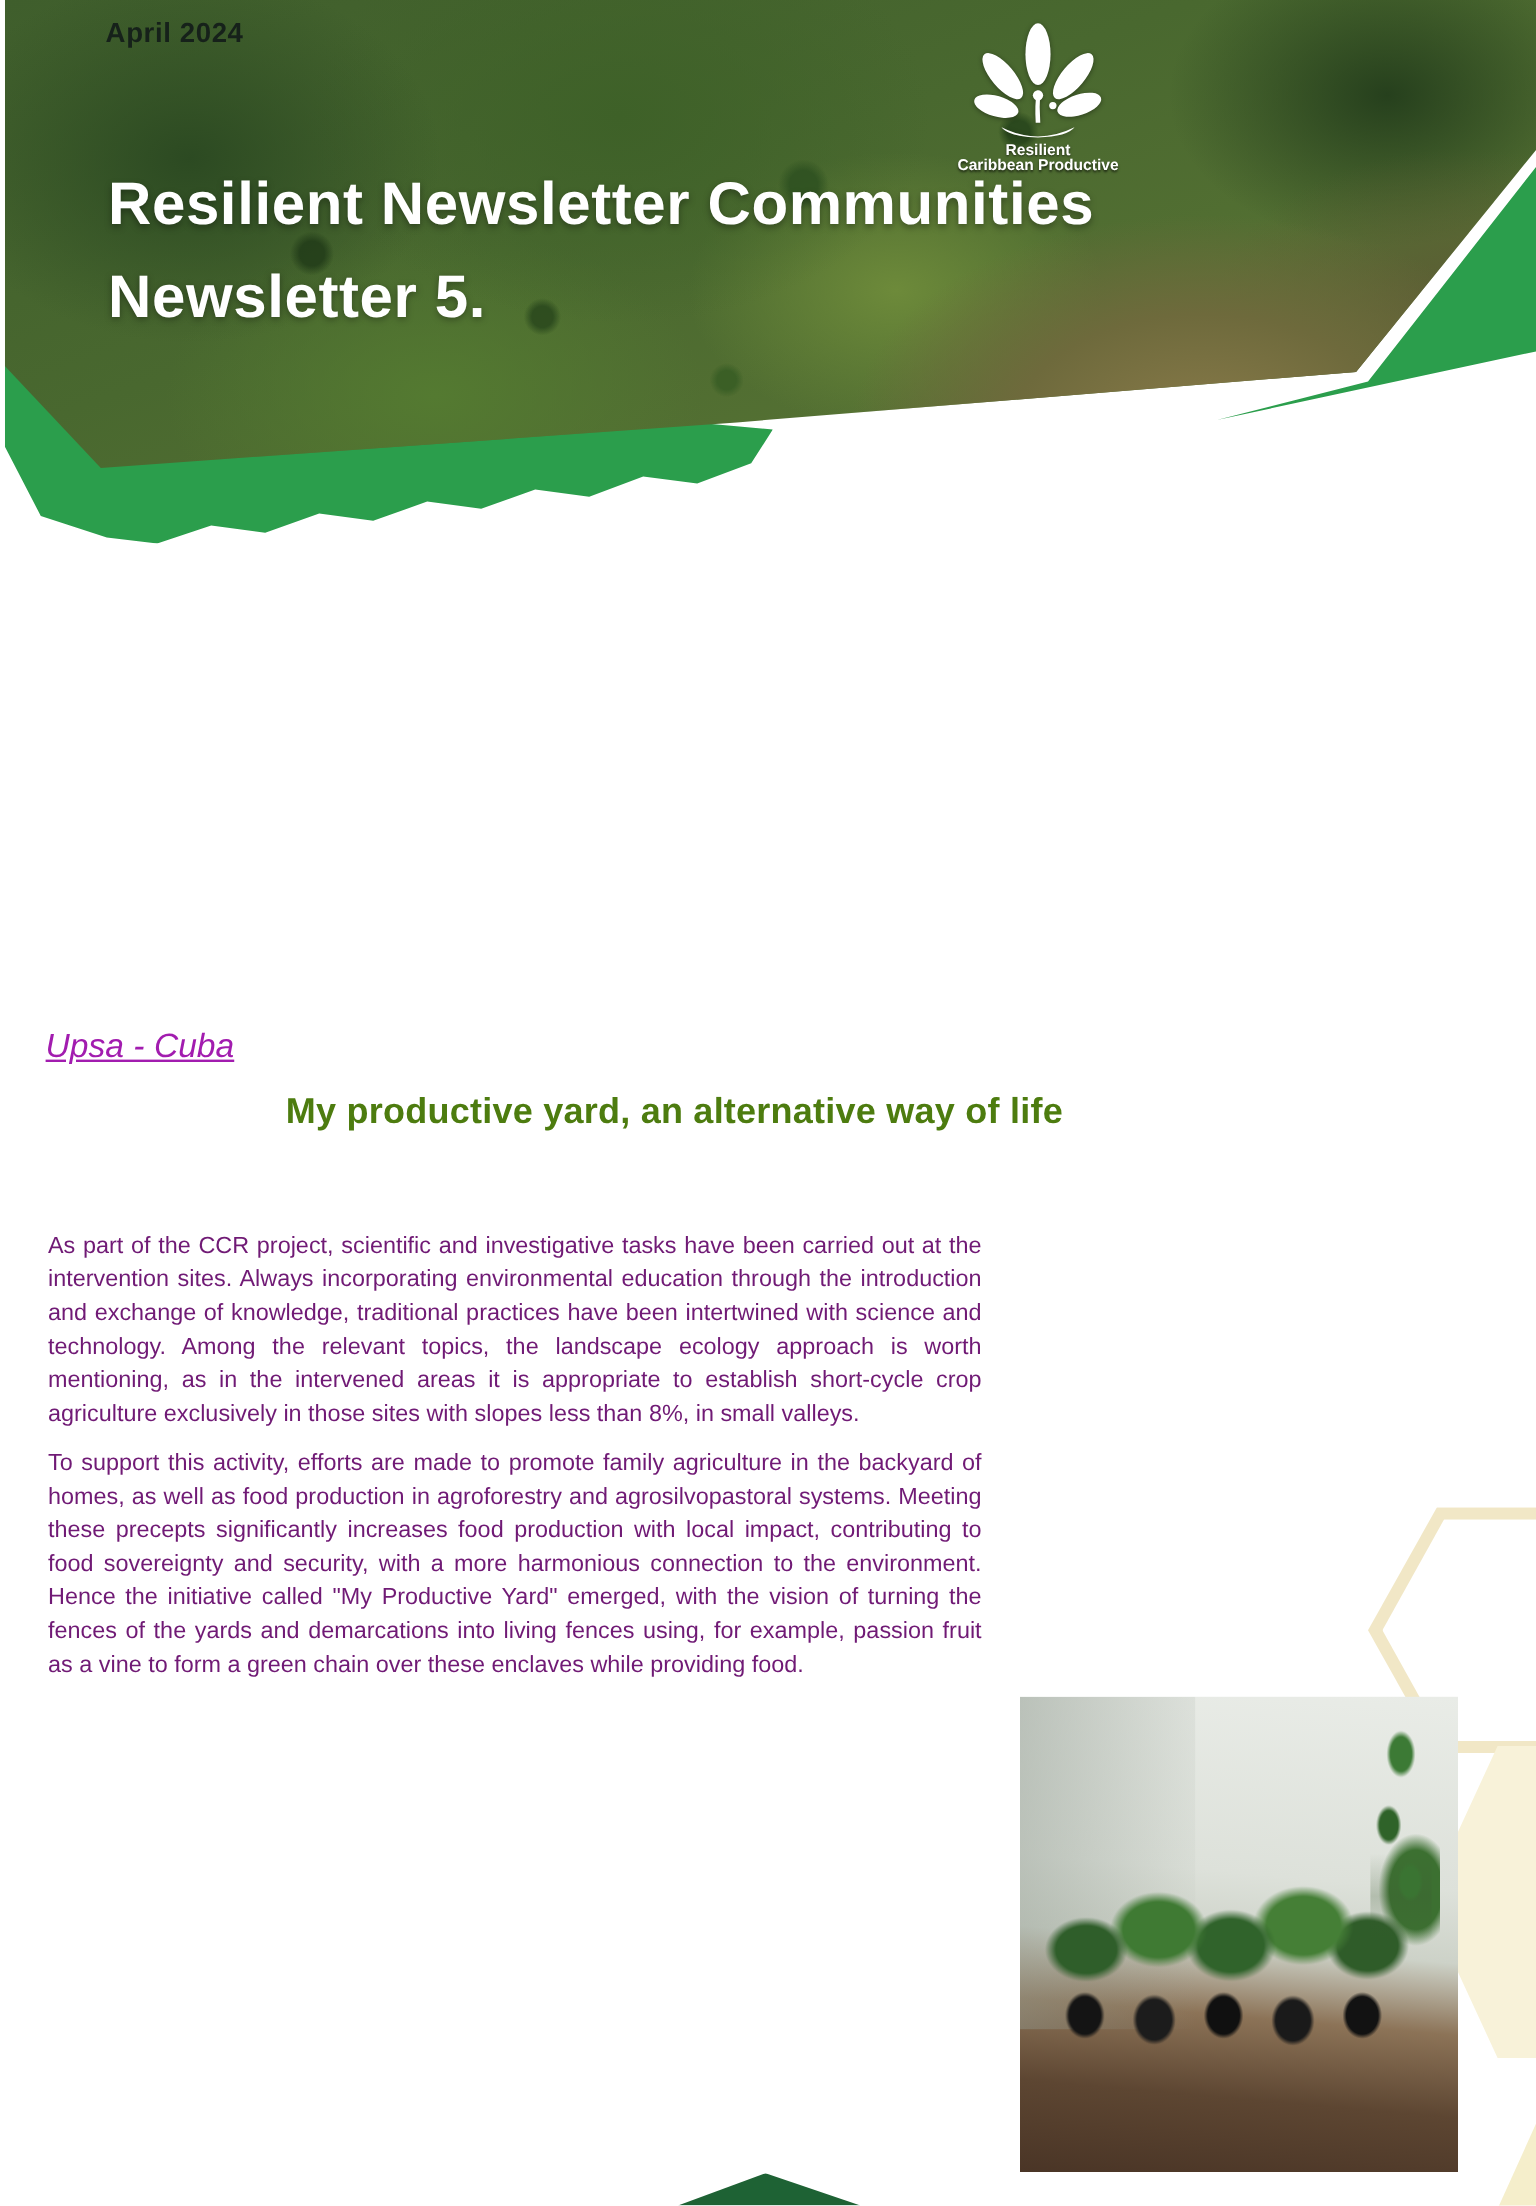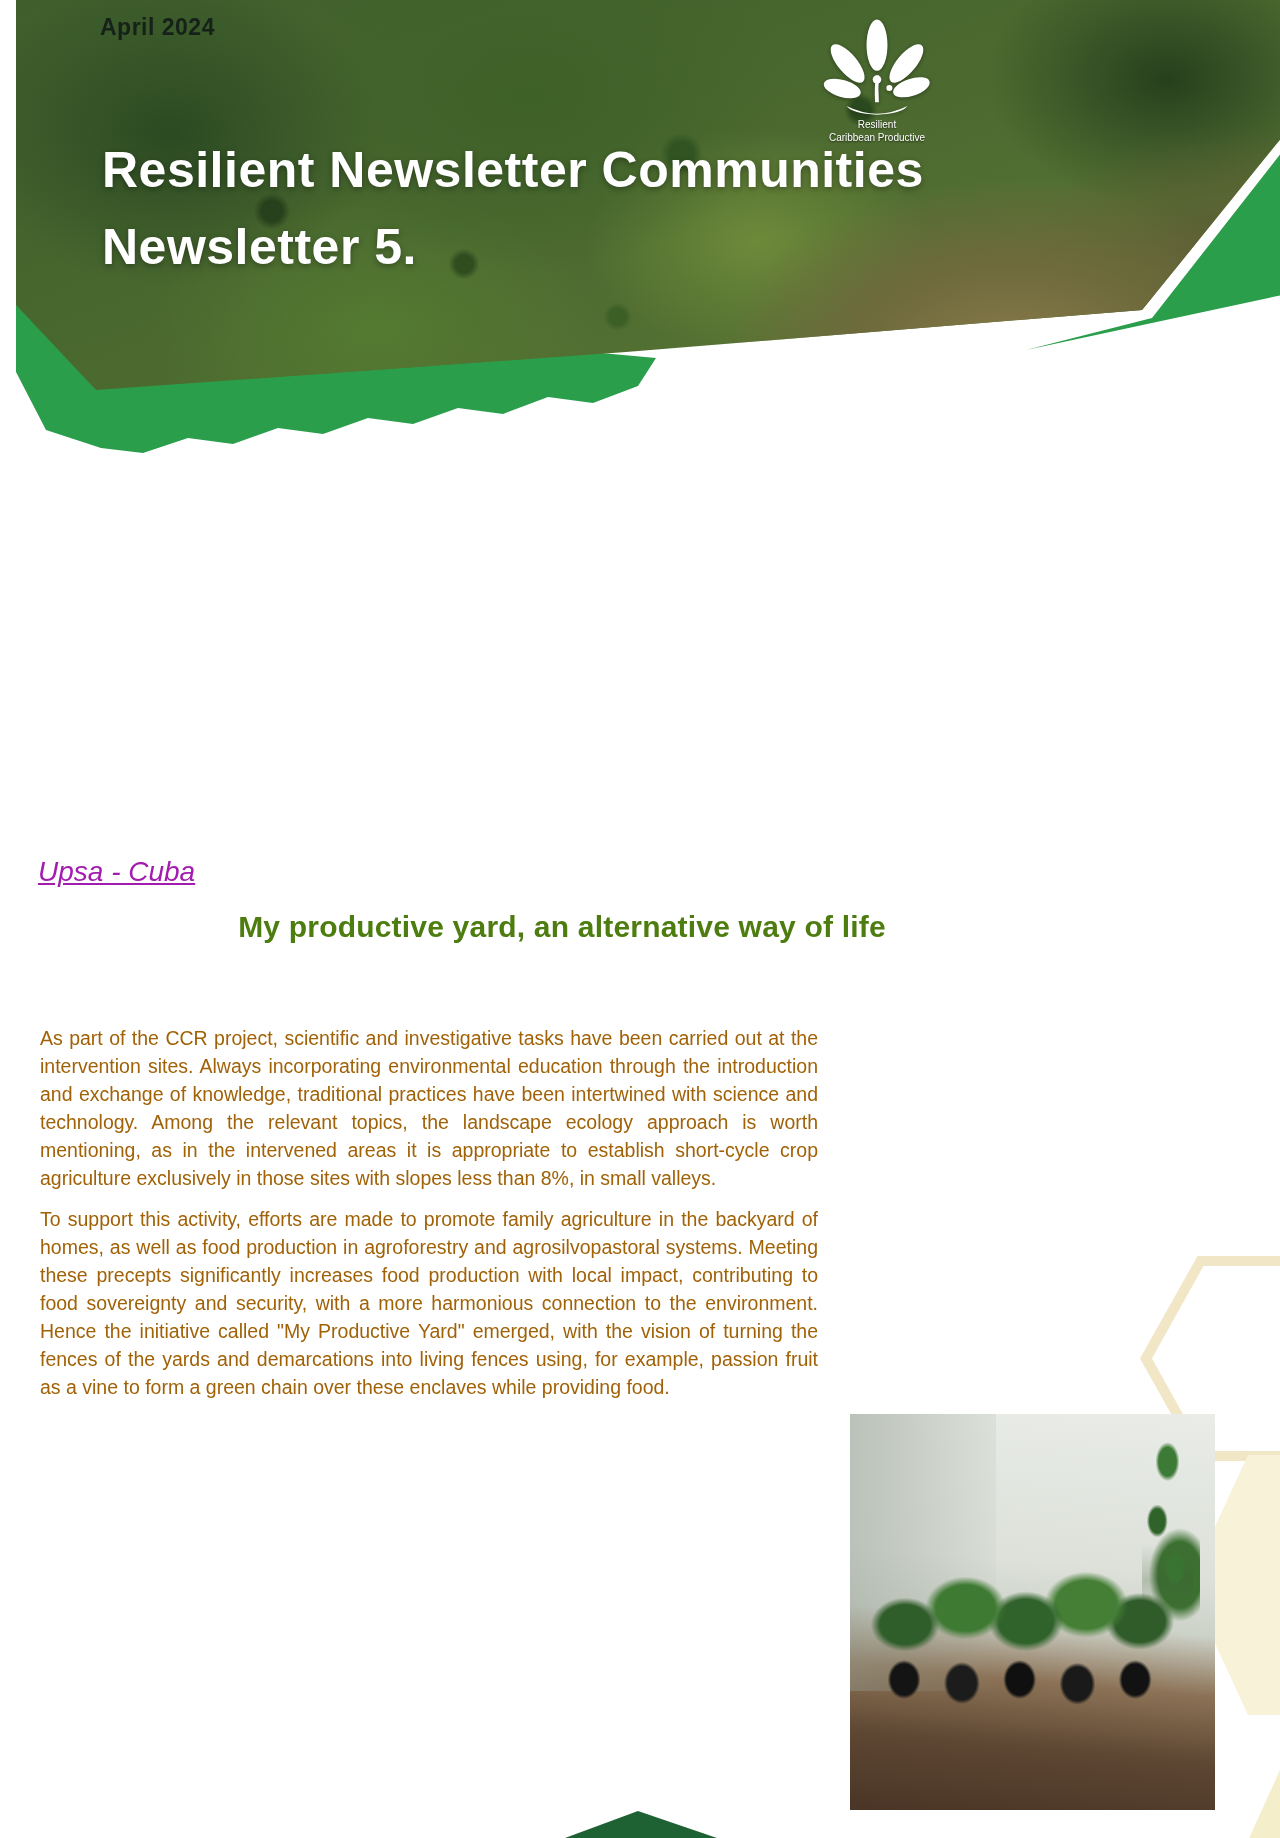--- a/index.html
+++ b/index.html
@@ -1,20 +1,20 @@
 <!DOCTYPE html>
 <html><head>
 <meta charset="utf-8">
 <style>
   html,body{margin:0;padding:0;}
   body{width:1280px;height:1838px;position:relative;background:#ffffff;
        font-family:"Liberation Sans",sans-serif;overflow:hidden;}
 
   
-  .header{position:absolute;left:16px;top:0;width:1012px;height:470px;}
+  .header{position:absolute;left:4px;top:0;width:1012px;height:470px;}
   .ribbon{position:absolute;left:0;top:0;width:1280px;height:470px;background:#2b9e4c;}
   .ribbon-left{clip-path:polygon(0px 300px,640px 358px,622px 386px,577px 403px,532px 397px,487px 414px,
      442px 408px,397px 424px,352px 418px,307px 434px,262px 428px,217px 444px,172px 438px,127px 453px,
      85px 448px,30px 430px,0px 372px);}
   .ribbon-right{clip-path:polygon(1136px 318px,1280px 134px,1280px 292px,1010px 350px);}
   .header-photo{position:absolute;left:0;top:0;width:1280px;height:440px;
      clip-path:polygon(0px 0px,1280px 0px,1280px 120px,1126px 310px,610px 352px,80px 390px,0px 305px);
      background:
        radial-gradient(ellipse 420px 260px at 78% 82%, #8a7b4a 0%, #6e6a3c 38%, rgba(0,0,0,0) 70%),
        radial-gradient(ellipse 300px 200px at 95% 60%, #5c5a34 0%, rgba(0,0,0,0) 70%),
@@ -33,29 +33,29 @@
         radial-gradient(circle 20px at 47% 72%, #365c24 0 40%, rgba(0,0,0,0) 70%);
        opacity:.8;}
   .issue-date{position:absolute;left:84px;top:14px;font-size:23px;font-weight:700;
        color:#16211a;letter-spacing:.5px;}
   .page-title{position:absolute;left:86px;top:132px;margin:0;color:#ffffff;font-weight:800;
        font-size:50px;line-height:77px;letter-spacing:.5px;
        text-shadow:0 2px 6px rgba(0,0,0,.35);}
   .page-title span{display:block;}
   .logo{position:absolute;right:66px;top:18px;width:170px;text-align:center;}
   .logo svg{display:block;margin:0 auto;filter:drop-shadow(0 1px 2px rgba(0,0,0,.4));}
-  .logo-text{color:#fff;font-size:10px;font-weight:400;line-height:13px;
+  .logo-text{color:#fff;font-size:13px;font-weight:700;line-height:13px;
        text-shadow:0 1px 2px rgba(0,0,0,.65);}
 
   
   .kicker{position:absolute;font-style:italic;font-size:28px;color:#a21caf;
        text-decoration:underline;font-weight:500;}
   .headline{position:absolute;margin:12px;text-align:center;color:#4d7c0f;
        font-size:30px;font-weight:800;letter-spacing:.2px;}
-  .bodytext p{margin:0 0 13px 0;text-align:justify;color:#a16207;}
+  .bodytext p{margin:0 0 13px 0;text-align:justify;color:#701a75;}
 
   
   .kicker-1{left:38px;top:386px;}
   .headline-1{left:130px;top:396px;width:840px;}
   .s1-text{position:absolute;left:40px;top:464px;width:778px;
        font-size:19.5px;line-height:28px;}
   .art1-photo{position:absolute;left:850px;top:464px;width:365px;height:396px;
        background:linear-gradient(185deg,#e9ece7 0%,#dde1da 38%,#cdd2c8 52%,
          #8c7357 66%,#5d4632 82%,#4a3526 100%);overflow:hidden;}
   .art1-wallshade{position:absolute;left:0;top:0;width:40%;height:70%;

